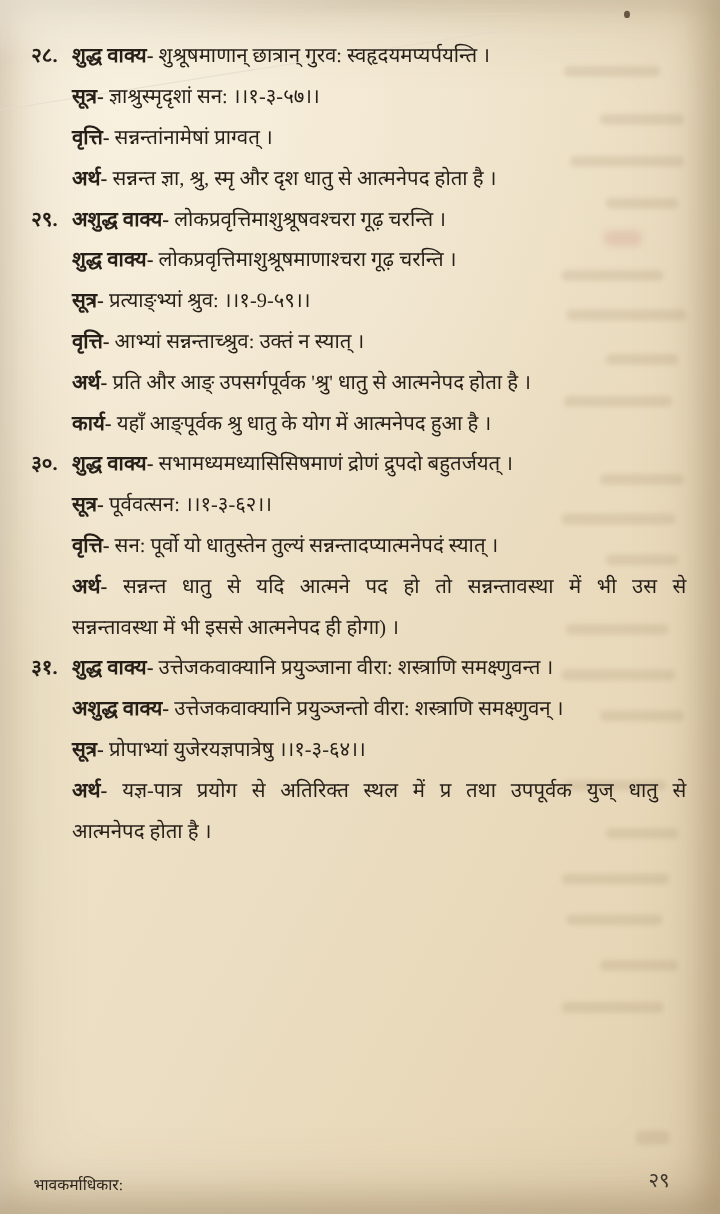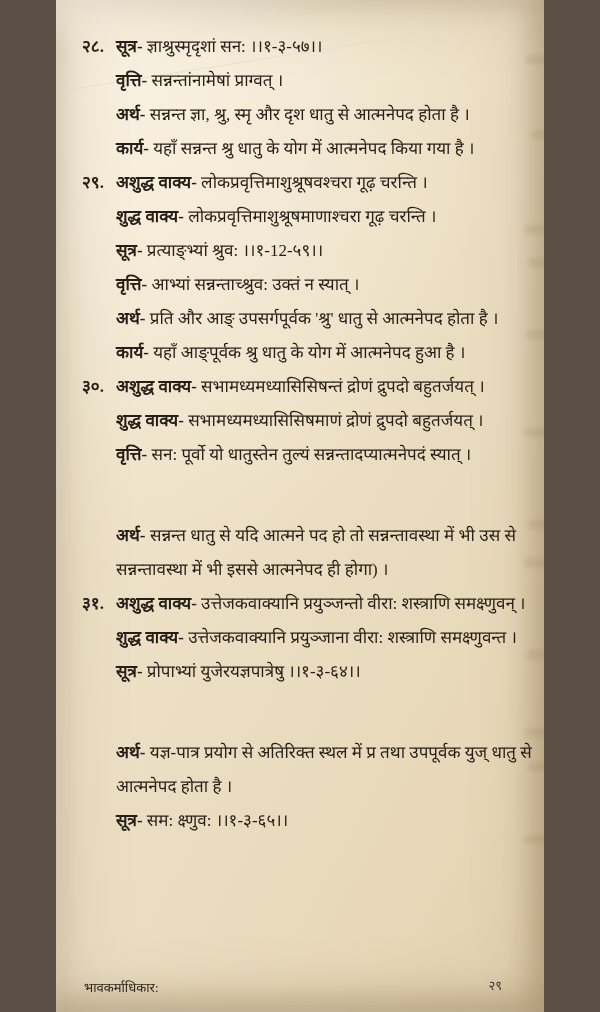--- a/index.html
+++ b/index.html
@@ -1,18 +1,18 @@
 <!DOCTYPE html>
 <html><head>
 <meta charset="utf-8">
 <style>
   html,body{margin:0;padding:0;background:#5a5046;}
   .page{
     position:relative;
-    width:488px;height:1012px;
+    width:600px;height:1012px;
     margin:0 auto;
     overflow:hidden;
     font-family:"Liberation Serif","DejaVu Serif",serif;
     color:#261f18;
     background:
       radial-gradient(130% 90% at 18% 8%, rgba(250,243,228,.85) 0%, rgba(250,243,228,0) 55%),
       linear-gradient(118deg,#f0e5cd 0%,#ecdfc4 45%,#e8d8b9 78%,#e1cfae 100%);
     box-shadow:
       inset 0 0 70px rgba(125,98,60,.25),
       inset -14px 0 28px rgba(115,88,52,.22),
@@ -39,28 +39,28 @@
   .entry{position:relative;padding-left:34px;}
   .num{
     position:absolute;left:0;top:0;
     font-weight:700;line-height:34px;
   }
   .line{
     line-height:34px;height:34px;
     white-space:nowrap;
   }
   .line .lbl{font-weight:700;}
-  .line.j{text-align:justify;text-align-last:justify;margin-top:47px;}
+  .line.j{text-align:justify;text-align-last:justify;}
   .footer-title{
     position:absolute;left:28px;bottom:16px;
     font-size:13px;color:#2c251d;
   }
   .page-number{
     position:absolute;right:42px;bottom:18px;
-    font-size:13px;color:#3f362c;
+    font-size:17px;color:#3f362c;
   }
 </style>
 </head>
 <body>
 
 <div class="page">
   <div class="fold"></div>
   <div class="speck"></div>
   <div class="smudge"></div>
 
@@ -83,52 +83,51 @@
   <div class="ghost" style="left:468px;top:728px;width:90px"></div>
   <div class="ghost" style="left:472px;top:762px;width:80px"></div>
   <div class="ghost" style="left:500px;top:800px;width:65px"></div>
   <div class="ghost" style="left:468px;top:835px;width:85px"></div>
   <div class="ghost" style="left:530px;top:942px;width:28px;height:12px"></div>
 
   <div class="content">
 
     <div class="entry">
       <span class="num">२८.</span>
+      <div class="line"><b class="lbl">शुद्ध वाक्य-</b> <span>शुश्रूषमाणान् छात्रान् गुरव: स्वहृदयमप्यर्पयन्ति ।</span></div>
       <div class="line"><b class="lbl">सूत्र-</b> <span>ज्ञाश्रुस्मृदृशां सन: ।।१-३-५७।।</span></div>
       <div class="line"><b class="lbl">वृत्ति-</b> <span>सन्नन्तांनामेषां प्राग्वत् ।</span></div>
       <div class="line"><b class="lbl">अर्थ-</b> <span>सन्नन्त ज्ञा, श्रु, स्मृ और दृश धातु से आत्मनेपद होता है ।</span></div>
-      <div class="line"><b class="lbl">कार्य-</b> <span>यहाँ सन्नन्त श्रु धातु के योग में आत्मनेपद किया गया है ।</span></div>
     </div>
 
     <div class="entry">
       <span class="num">२९.</span>
       <div class="line"><b class="lbl">अशुद्ध वाक्य-</b> <span>लोकप्रवृत्तिमाशुश्रूषवश्चरा गूढ़ चरन्ति ।</span></div>
       <div class="line"><b class="lbl">शुद्ध वाक्य-</b> <span>लोकप्रवृत्तिमाशुश्रूषमाणाश्चरा गूढ़ चरन्ति ।</span></div>
-      <div class="line"><b class="lbl">सूत्र-</b> <span>प्रत्याङ्भ्यां श्रुव: ।।१-12-५९।।</span></div>
+      <div class="line"><b class="lbl">सूत्र-</b> <span>प्रत्याङ्भ्यां श्रुव: ।।१-9-५९।।</span></div>
       <div class="line"><b class="lbl">वृत्ति-</b> <span>आभ्यां सन्नन्ताच्श्रुव: उक्तं न स्यात् ।</span></div>
       <div class="line"><b class="lbl">अर्थ-</b> <span>प्रति और आङ् उपसर्गपूर्वक 'श्रु' धातु से आत्मनेपद होता है ।</span></div>
       <div class="line"><b class="lbl">कार्य-</b> <span>यहाँ आङ्पूर्वक श्रु धातु के योग में आत्मनेपद हुआ है ।</span></div>
     </div>
 
     <div class="entry">
       <span class="num">३०.</span>
-      <div class="line"><b class="lbl">अशुद्ध वाक्य-</b> <span>सभामध्यमध्यासिसिषन्तं द्रोणं द्रुपदो बहुतर्जयत् ।</span></div>
       <div class="line"><b class="lbl">शुद्ध वाक्य-</b> <span>सभामध्यमध्यासिसिषमाणं द्रोणं द्रुपदो बहुतर्जयत् ।</span></div>
+      <div class="line"><b class="lbl">सूत्र-</b> <span>पूर्ववत्सन: ।।१-३-६२।।</span></div>
       <div class="line"><b class="lbl">वृत्ति-</b> <span>सन: पूर्वो यो धातुस्तेन तुल्यं सन्नन्तादप्यात्मनेपदं स्यात् ।</span></div>
       <div class="line j"><b class="lbl">अर्थ-</b> <span>सन्नन्त धातु से यदि आत्मने पद हो तो सन्नन्तावस्था में भी उस से</span></div>
       <div class="line"><span>सन्नन्तावस्था में भी इससे आत्मनेपद ही होगा) ।</span></div>
     </div>
 
     <div class="entry">
       <span class="num">३१.</span>
+      <div class="line"><b class="lbl">शुद्ध वाक्य-</b> <span>उत्तेजकवाक्यानि प्रयुञ्जाना वीरा: शस्त्राणि समक्ष्णुवन्त ।</span></div>
       <div class="line"><b class="lbl">अशुद्ध वाक्य-</b> <span>उत्तेजकवाक्यानि प्रयुञ्जन्तो वीरा: शस्त्राणि समक्ष्णुवन् ।</span></div>
-      <div class="line"><b class="lbl">शुद्ध वाक्य-</b> <span>उत्तेजकवाक्यानि प्रयुञ्जाना वीरा: शस्त्राणि समक्ष्णुवन्त ।</span></div>
       <div class="line"><b class="lbl">सूत्र-</b> <span>प्रोपाभ्यां युजेरयज्ञपात्रेषु ।।१-३-६४।।</span></div>
       <div class="line j"><b class="lbl">अर्थ-</b> <span>यज्ञ-पात्र प्रयोग से अतिरिक्त स्थल में प्र तथा उपपूर्वक युज् धातु से</span></div>
       <div class="line"><span>आत्मनेपद होता है ।</span></div>
-      <div class="line"><b class="lbl">सूत्र-</b> <span>सम: क्ष्णुव: ।।१-३-६५।।</span></div>
     </div>
 
   </div>
 
   <div class="footer-title">भावकर्माधिकार:</div>
   <div class="page-number">२९</div>
 </div>
 
 </body></html>

